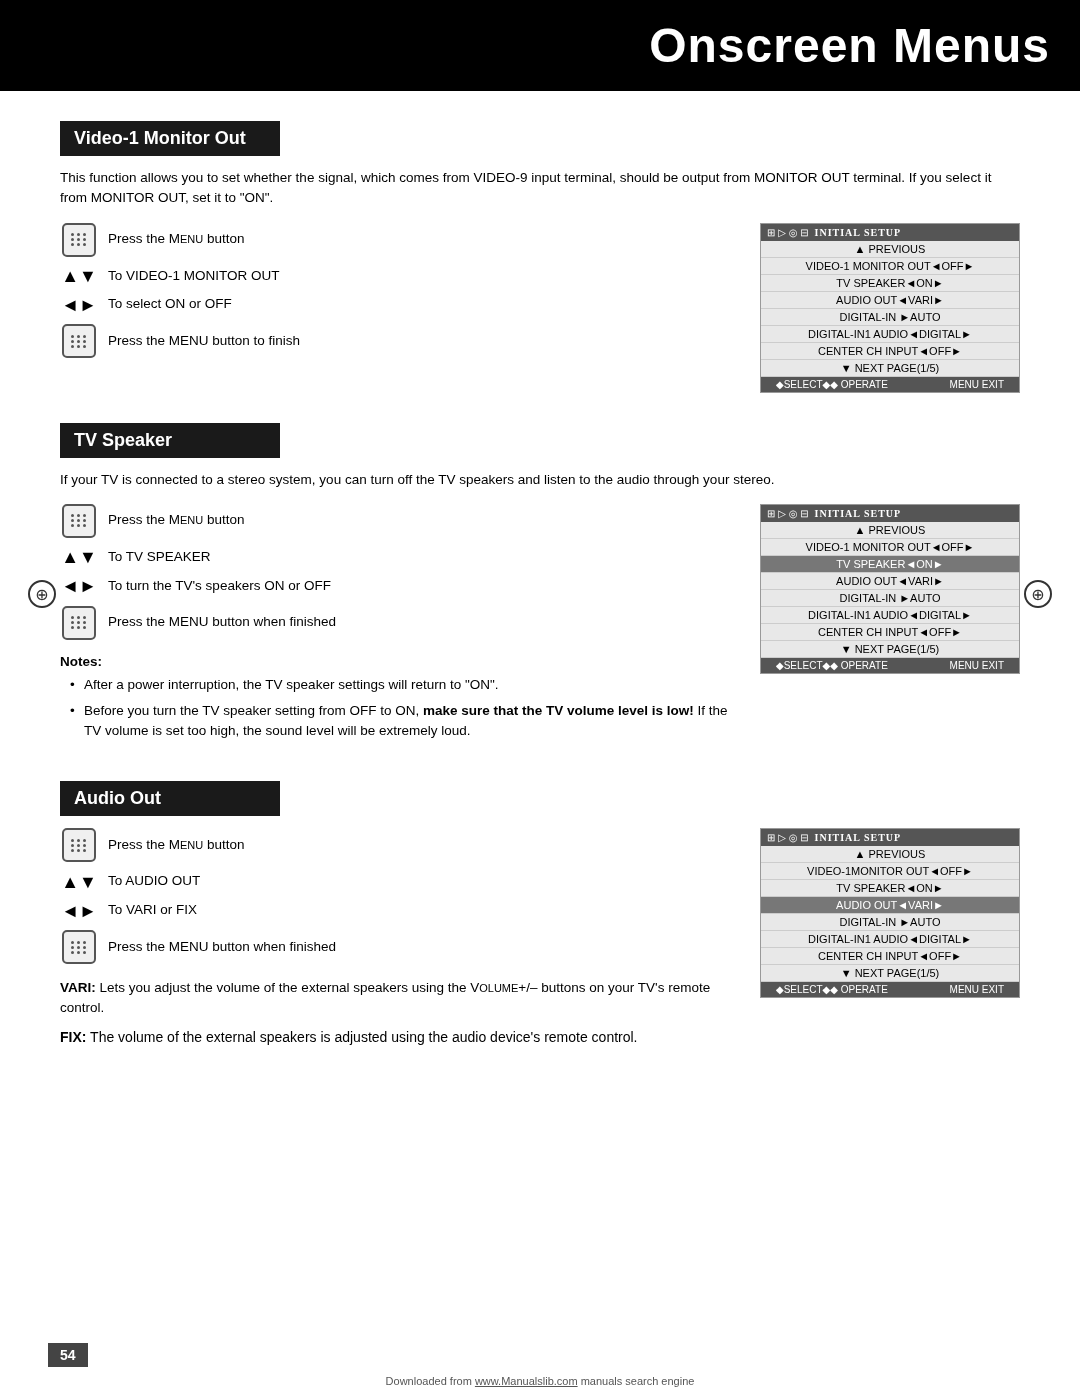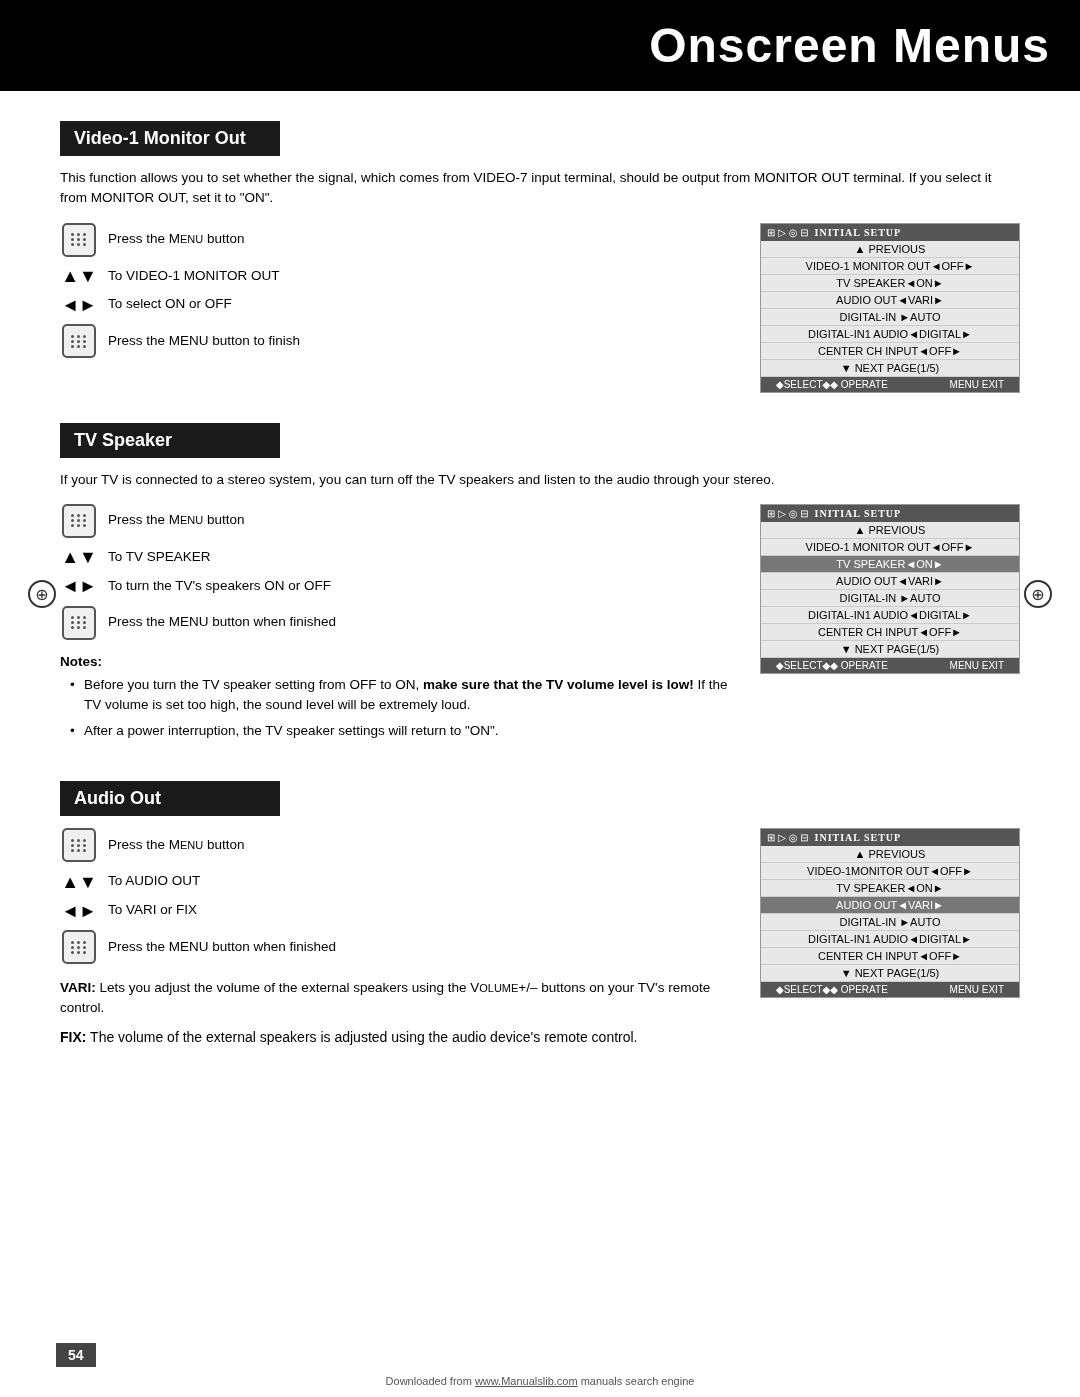--- a/index.html
+++ b/index.html
@@ -201,21 +201,21 @@
     .notes-list li::before {
       content: '•';
       position: absolute;
       left: 0;
     }
 
     
     .page-number {
       position: absolute;
       bottom: 30px;
-      left: 56px;
+      left: 48px;
       background: #444;
       color: #fff;
       padding: 4px 12px;
       font-size: 14px;
       font-weight: bold;
     }
 
     
     .footer-text {
       position: absolute;
@@ -270,21 +270,21 @@
 <span class="corner-mark corner-tr">—</span>
 
 <div class="title-banner">
   <h1>Onscreen Menus</h1>
 </div>
 
 <div class="page-container">
 
   <div class="section">
     <div class="section-header">Video-1 Monitor Out</div>
-    <p class="section-desc">This function allows you to set whether the signal, which comes from VIDEO-7 input terminal, should be output from MONITOR OUT terminal.  If you select it from MONITOR OUT, set it to "ON".</p>
+    <p class="section-desc">This function allows you to set whether the signal, which comes from VIDEO-9 input terminal, should be output from MONITOR OUT terminal.  If you select it from MONITOR OUT, set it to "ON".</p>
     <div class="section-content">
       <div class="instructions">
 
         <div class="instruction-row">
           <div class="icon-cell">
             <div class="menu-icon">
               <div class="dot-grid">
                 <div class="dot"></div>
                   <div class="dot"></div>
                   <div class="dot"></div>
@@ -434,22 +434,22 @@
                   <div class="dot"></div>
               </div>
             </div>
           </div>
           <span class="instruction-text">Press the MENU button when finished</span>
         </div>
 
         <div class="notes-section">
           <div class="notes-title">Notes:</div>
           <ul class="notes-list">
+            <li>After a power interruption, the TV speaker settings will return to "ON".</li>
             <li>Before you turn the TV speaker setting from OFF to ON, <strong>make sure that the TV volume level is low!</strong> If the TV volume is set too high, the sound level will be extremely loud.</li>
-            <li>After a power interruption, the TV speaker settings will return to "ON".</li>
           </ul>
         </div>
 
       </div>
 
       <div class="osd-menu">
         <div class="osd-header">
           <span>⊞ ▷ ◎ ⊟</span>
           <span class="osd-title-text">INITIAL SETUP</span>
         </div>

